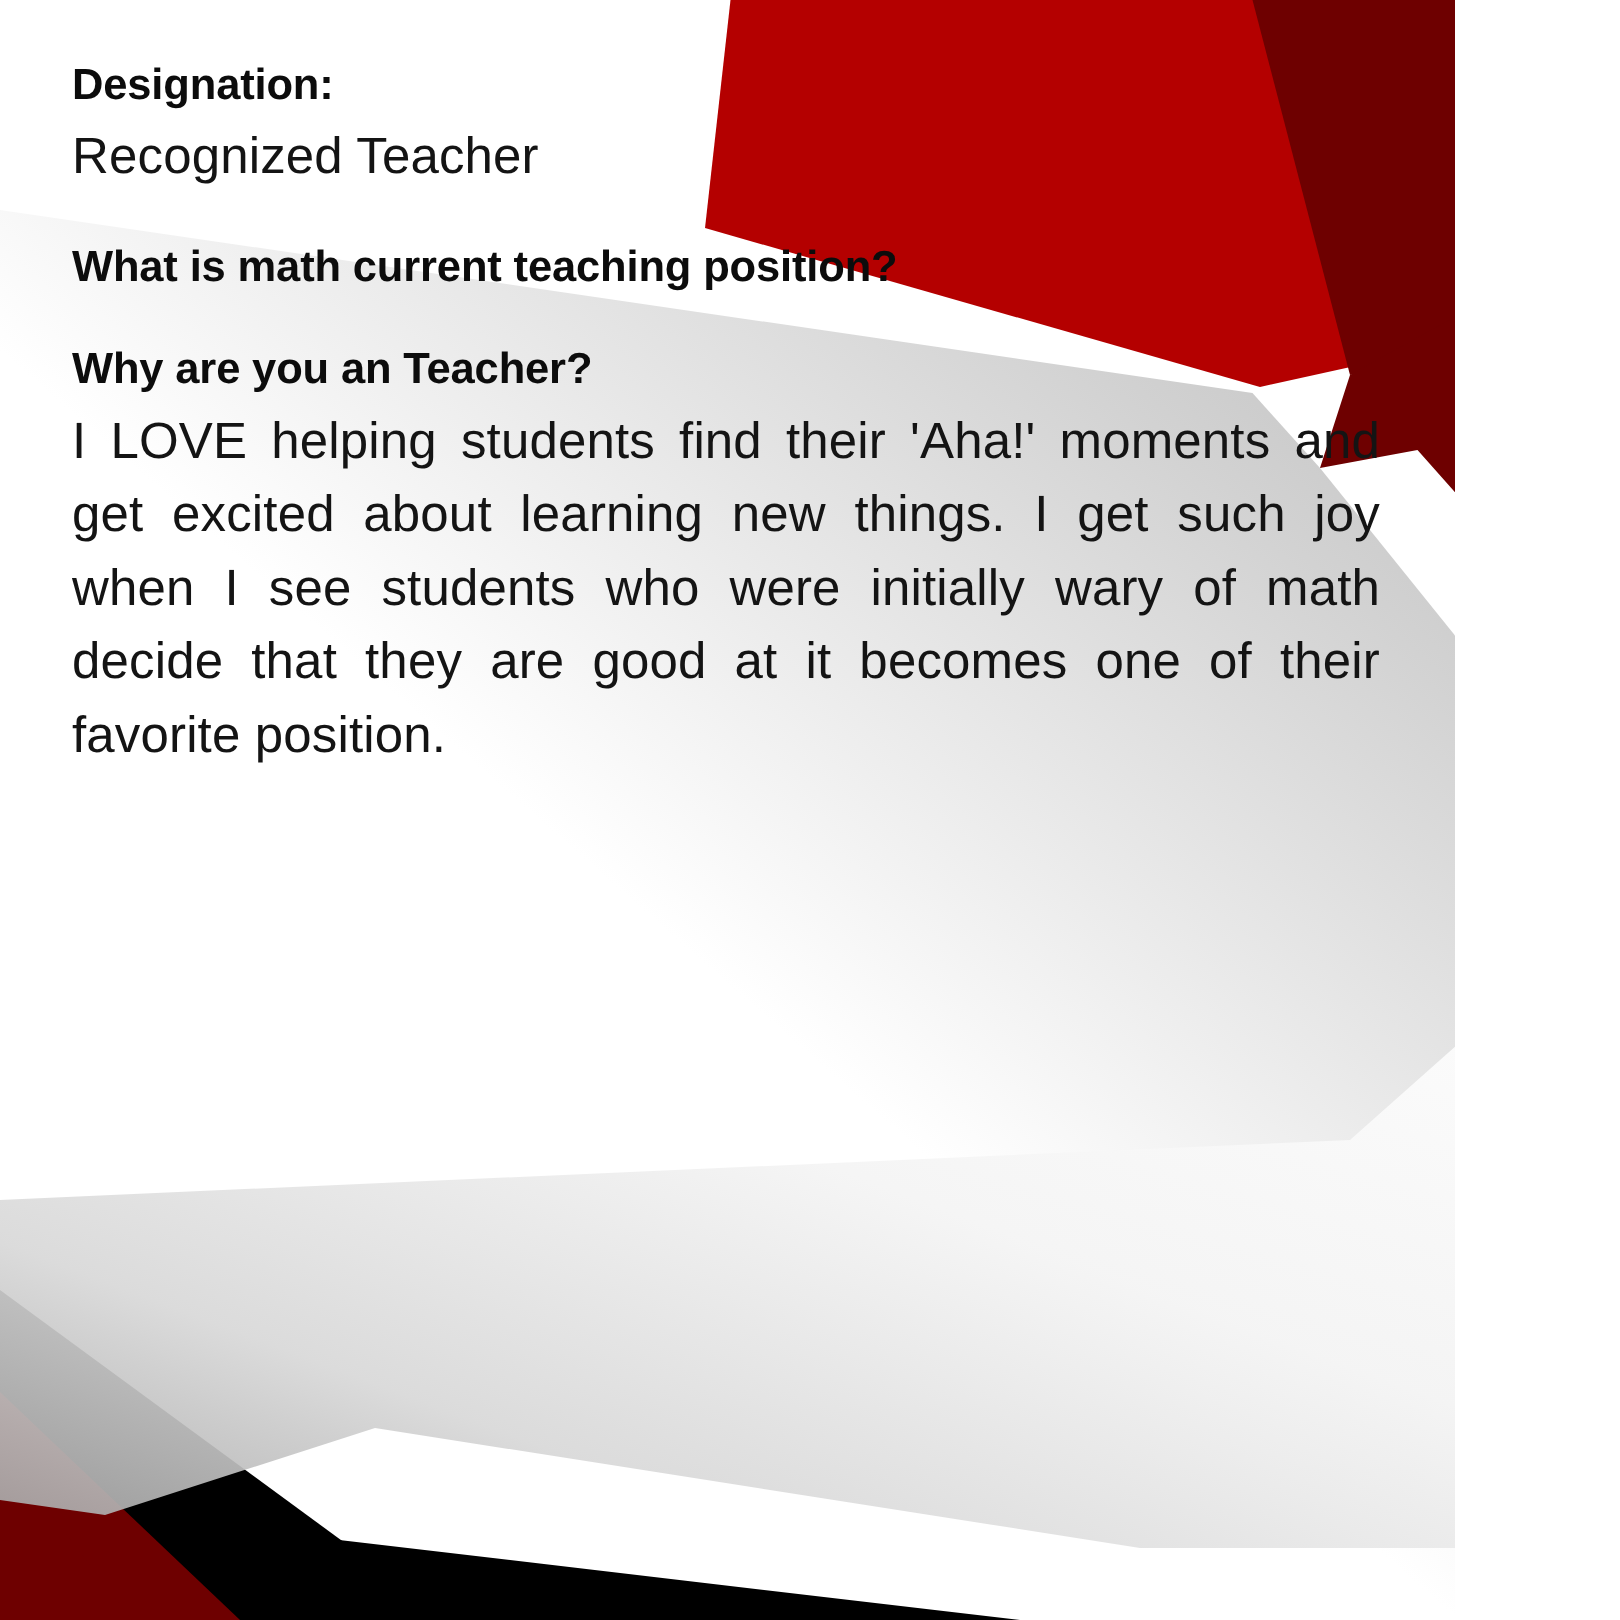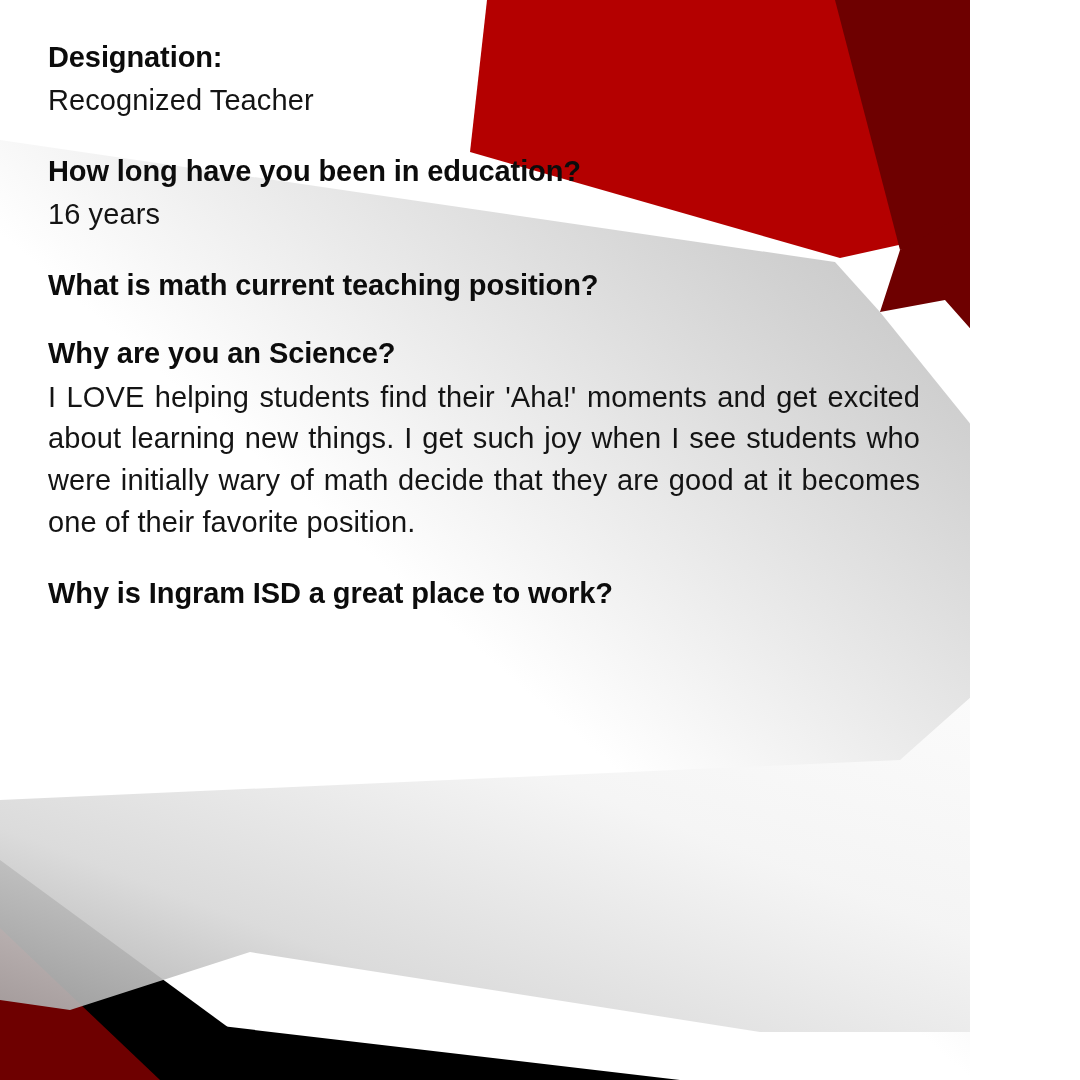--- a/index.html
+++ b/index.html
@@ -36,21 +36,21 @@
     font-weight: bold;
     font-size: 29px;
     line-height: 1.32;
     color: #0c0c0c;
     letter-spacing: -0.1px;
     margin: 0 0 4px 0;
     font-stretch: condensed;
   }
   .a {
     font-weight: 400;
-    font-size: 29px;
+    font-size: 34px;
     line-height: 1.44;
     color: #141414;
     margin: 0;
     letter-spacing: 0.1px;
   }
   .a.justified {
     text-align: justify;
     text-align-last: left;
     max-width: 985px;
   }
@@ -123,32 +123,27 @@
     <polygon points="0,800 0,1000 70,1010 250,952 760,1032 1080,1032 1080,600 900,760" fill="url(#grad-sheet)" opacity="0.92"></polygon>
   </svg>
 
   <div id="content">
 
     <div class="qa-block">
       <p class="q">Designation:</p>
       <p class="a single">Recognized Teacher</p>
     </div>
 
-    <div class="qa-block">
-      <p class="q">How long have you been in education?</p>
-      <p class="a single">16 years</p>
-    </div>
 
     <div class="qa-block">
       <p class="q">What is math current teaching position?</p>
     </div>
 
     <div class="qa-block">
-      <p class="q">Why are you an Science?</p>
+      <p class="q">Why are you an Teacher?</p>
       <p class="a justified">I LOVE helping students find their 'Aha!' moments and get excited about learning new things. I get such joy when I see students who were initially wary of math decide that they are good at it becomes one of their favorite position.</p>
     </div>
 
     <div class="qa-block">
-      <p class="q">Why is Ingram ISD a great place to work?</p>
     </div>
 
   </div>
 </div>
 
 </body></html>

